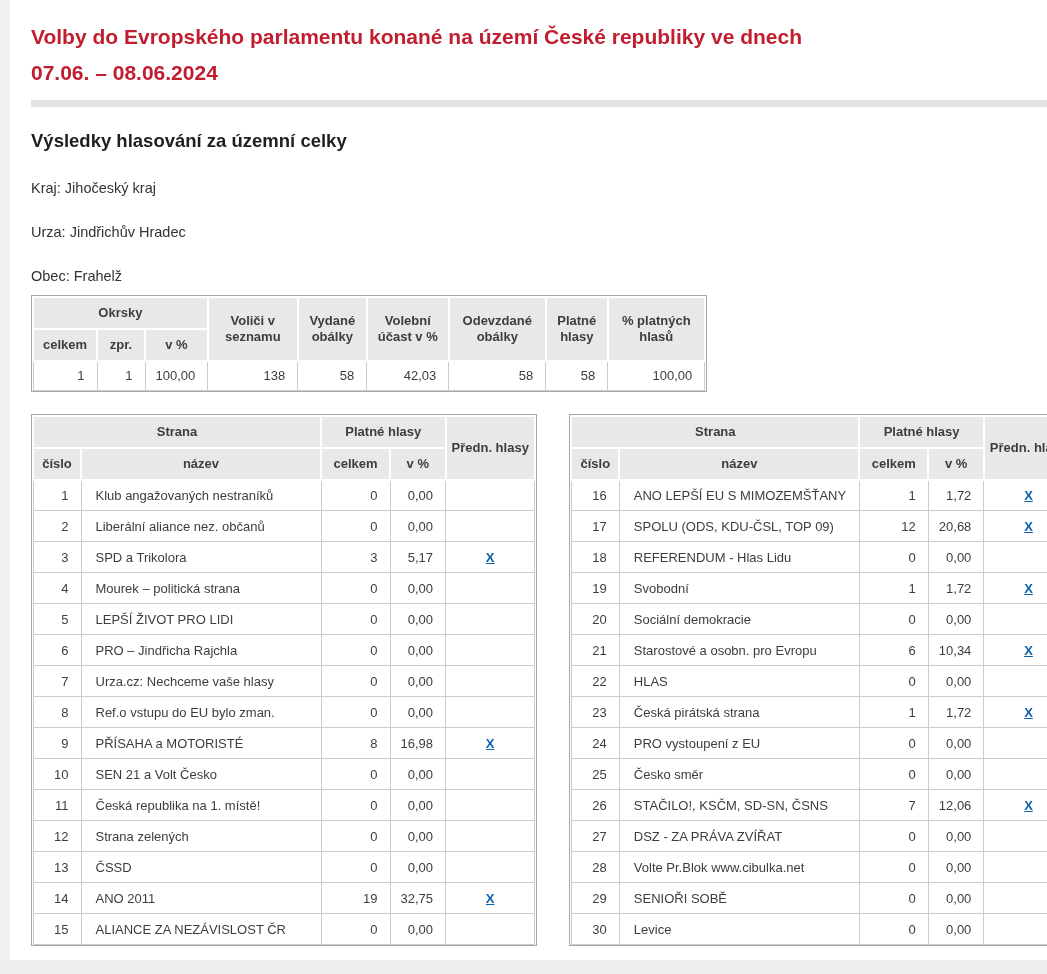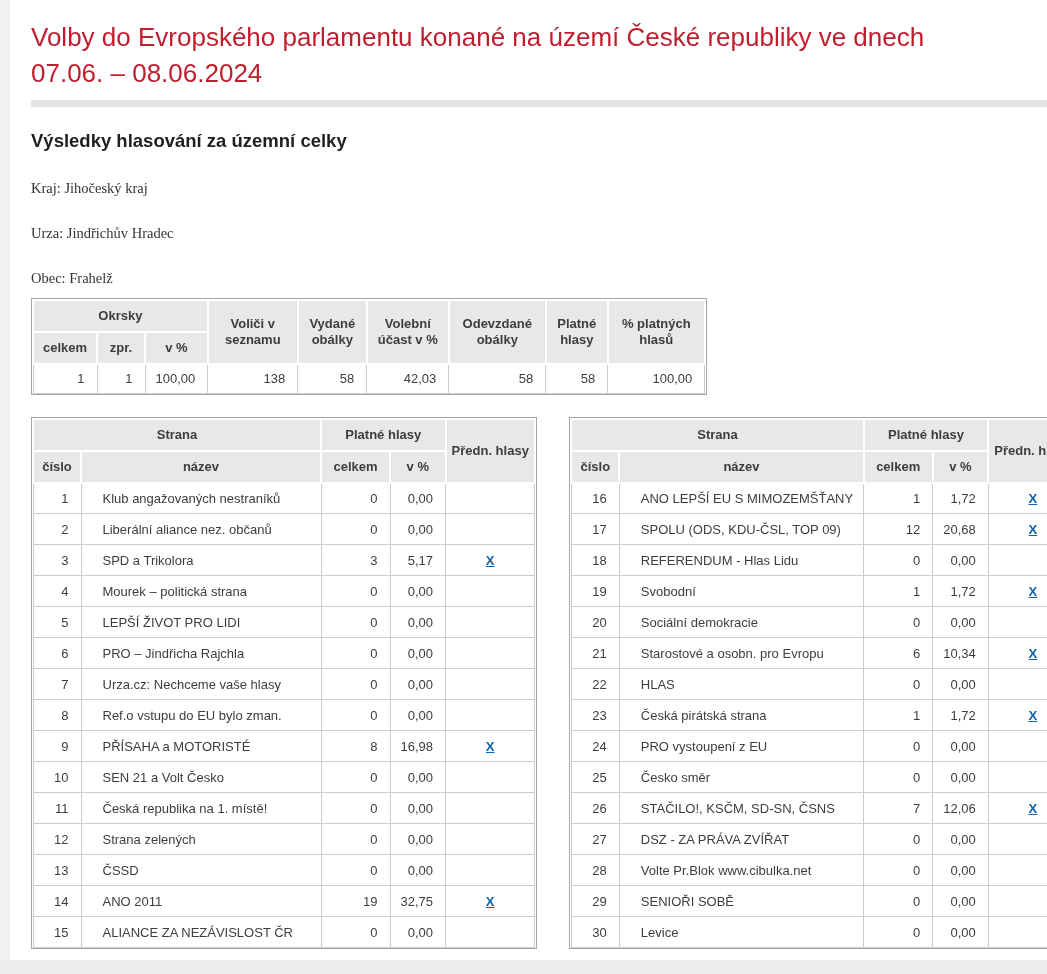--- a/index.html
+++ b/index.html
@@ -31,41 +31,40 @@
     position:absolute;left:0;top:960px;width:1047px;height:14px;
     background:#ededed;
   }
   .content{
     position:absolute;left:0;top:0;width:1047px;
     padding-left:31px;
   }
   h1.page-title{
     margin:19px 0 0;
     color:var(--red);
-    font-size:26px;
-    font-weight:400;
+    font-size:21px;
+    font-weight:700;
     line-height:36px;
   }
   .divider{
     margin-top:9px;
     width:1016px;
     height:7px;
     background:#e3e3e3;
   }
   h2.subtitle{
     margin:23px 0 0;
     font-size:18.5px;
     font-weight:700;
     color:#1f1f1f;
   }
   p.terr{
     margin:28px 0 0;
     font-size:14.5px;
     color:#333333;
-    font-family:Liberation Serif, serif;
   }
   .tbl-wrap{
     display:inline-block;
     vertical-align:top;
     border:1px solid var(--outer-border);
     background:#ffffff;
   }
   .summary-wrap{margin-top:11px;}
   .tables-row{margin-top:22px; white-space:nowrap;}
   .tables-row .tbl-wrap + .tbl-wrap{margin-left:28px;}
@@ -88,21 +87,21 @@
     background:#ffffff;
     font-size:13px;
     color:var(--txt);
     padding:0 10px;
     height:31px;
     white-space:nowrap;
     overflow:hidden;
   }
   .summary-table td{height:29px;}
   td.num{text-align:right;padding-right:12px;}
-  td.name{text-align:left;padding-left:21px;margin-top:48px;}
+  td.name{text-align:left;padding-left:14px;margin-top:48px;}
   td.pref{text-align:center;padding:0 4px;}
   a.xlink{
     color:var(--link);
     font-weight:bold;
     text-decoration:underline;
     cursor:pointer;
   }
 </style>
 </head>
 <body>

